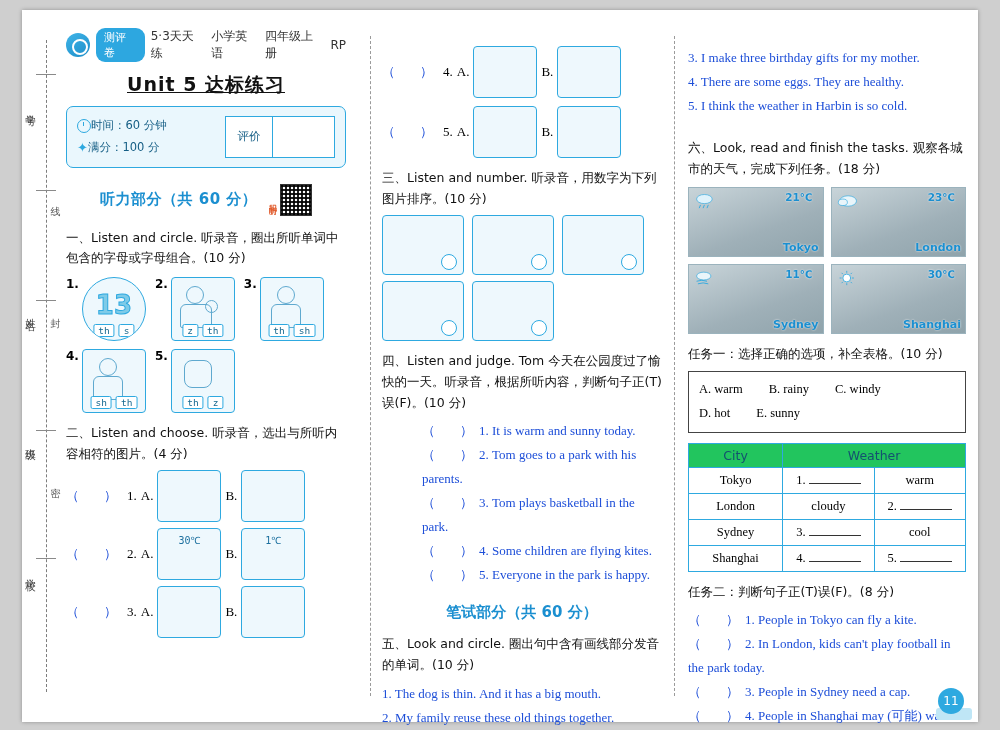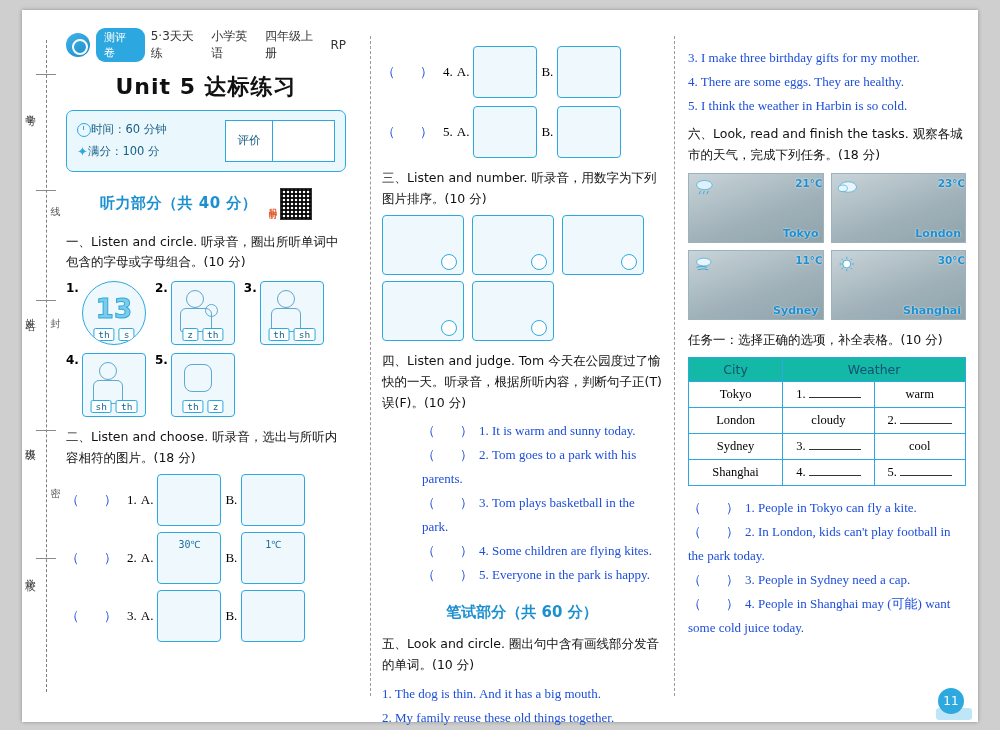--- a/index.html
+++ b/index.html
@@ -57,23 +57,24 @@
     border:2px solid #fff;border-radius:50%;
   }
   .hdr-pill{
     background:#2da7e0;color:#fff;font-size:11px;
     padding:2px 8px;border-radius:9px;
     font-family:"DejaVu Sans", sans-serif;
   }
   .hdr-text{font-size:12px;color:#333;font-family:"DejaVu Sans", sans-serif;}
 
   h1.title{
-    font-size:22px;margin:10px 0 8px 0;text-align:center;
+    font-size:19px;margin:10px 0 8px 0;text-align:center;
     font-family:"DejaVu Sans", sans-serif;font-weight:bold;color:#111;
     letter-spacing:1px;
+    text-decoration:underline;
   }
 
   
   .infobox{
     border:1.5px solid #2ea9e0;border-radius:7px;background:#eaf7fd;
     padding:8px 10px;display:flex;align-items:center;justify-content:space-between;
     margin-bottom:16px;
   }
   .infolines{font-size:11.5px;color:#155e85;line-height:1.9;font-family:"DejaVu Sans", sans-serif;}
   .infolines .row{display:flex;align-items:center;}
@@ -155,36 +156,36 @@
   .wcard{
     position:relative;height:68px;border:1px solid #9bb3bd;
     background:linear-gradient(160deg,#c8d4d9,#9fb0b8 60%,#8fa3ab);
     overflow:hidden;
   }
   .wcard .city{
     position:absolute;right:4px;bottom:2px;color:#1b8fd0;font-size:11px;font-weight:bold;
     font-family:"DejaVu Sans", sans-serif;text-shadow:0 0 2px #fff;
   }
   .wcard .temp{
-    position:absolute;right:0;top:3px;color:#1b8fd0;font-size:10.5px;font-weight:bold;
+    position:absolute;right:10px;top:3px;color:#1b8fd0;font-size:10.5px;font-weight:bold;
     font-family:"DejaVu Sans", sans-serif;text-shadow:0 0 2px #fff;
   }
   .wcard .wicon{position:absolute;left:5px;top:4px;width:26px;height:18px;}
 
   
   .optbox{
     border:1px solid #444;padding:6px 10px;margin:6px 0 10px 0;
     font-size:12.5px;line-height:1.9;font-family:"Liberation Serif", serif;
   }
   .optbox .row{display:flex;gap:26px;}
 
   
   table.tbl{border-collapse:collapse;width:100%;margin:4px 0 10px 0;}
   table.tbl th{
-    background:#14b8a6;border:1px solid #2ea9e0;font-size:12.5px;
+    background:#22c55e;border:1px solid #2ea9e0;font-size:12.5px;
     padding:4px 2px;font-weight:normal;font-family:"DejaVu Sans", sans-serif;color:#14516f;
   }
   table.tbl td{
     border:1px solid #2ea9e0;font-size:12.5px;padding:4px 6px;text-align:center;
     font-family:"Liberation Serif", serif;height:17px;
   }
   td.blank{text-align:left;}
   .ul{display:inline-block;border-bottom:1px solid #333;width:52px;}
 
   .pagenum{
@@ -243,21 +244,21 @@
             <span class="star">✦</span>
             <span>满分：100 分</span>
           </div>
       </div>
       <div class="evalbox">
         <div class="lab">评价</div>
       </div>
     </div>
 
     <div class="banner">
-      <span class="txt">听力部分（共 40 分）</span>
+      <span class="txt">听力部分（共 60 分）</span>
       <span class="qrwrap">
         <span class="qrtext">扫码
 听听力</span>
         <span class="qr"></span>
       </span>
     </div>
 
     <div class="q">一、Listen and circle. 听录音，圈出所听单词中包含的字母或字母组合。(10 分)</div>
 
     <div class="grid1">
@@ -313,21 +314,21 @@
         <div class="picbox" style="width:62px;height:62px;">
           <div class="sk-body" style="left:12px;top:10px;width:26px;height:26px;border-radius:8px;"></div>
           <div class="capbox">
             <span class="capcell">th</span>
             <span class="capcell">z</span>
           </div>
         </div>
       </div>
     </div>
 
-    <div class="q" style="margin-top:10px;">二、Listen and choose. 听录音，选出与所听内容相符的图片。(18 分)</div>
+    <div class="q" style="margin-top:10px;">二、Listen and choose. 听录音，选出与所听内容相符的图片。(4 分)</div>
 
     <div style="margin-top:6px;">
       <div style="display:flex;align-items:center;gap:4px;margin-bottom:6px;">
         <span class="qline paren">（　）</span>
         <span class="en">1.</span>
         <span class="en">A.</span>
         <div class="picbox" style="width:62px;height:50px;"></div>
         <span class="en">B.</span>
         <div class="picbox" style="width:62px;height:50px;"></div>
       </div>
@@ -409,21 +410,21 @@
 
     <div class="q">五、Look and circle. 圈出句中含有画线部分发音的单词。(10 分)</div>
     <div class="qline" style="margin-top:0;"><span class="en">1. The dog is thin. And it has a big mouth.</span></div>
     <div class="qline"><span class="en">2. My family reuse these old things together.</span></div>
   </div>
 
   <div class="col col3">
 
     <div class="qline" style="margin-top:18px;"><span class="en">3. I make three birthday gifts for my mother.</span></div>
     <div class="qline"><span class="en">4. There are some eggs. They are healthy.</span></div>
-    <div class="qline" style="margin-bottom:6px;"><span class="en">5. I think the weather in Harbin is so cold.</span></div>
+    <div class="qline" style="margin-bottom:20px;"><span class="en">5. I think the weather in Harbin is so cold.</span></div>
 
     <div class="q">六、Look, read and finish the tasks. 观察各城市的天气，完成下列任务。(18 分)</div>
 
     <div class="wcards">
       <div class="wcard">
         <svg class="wicon" viewBox="0 0 40 26">
           <ellipse cx="16" cy="10" rx="12" ry="7" fill="#dff2fb" stroke="#2ea9e0"></ellipse>
           <line x1="10" y1="19" x2="8" y2="24" stroke="#2ea9e0" stroke-width="1.4"></line>
           <line x1="16" y1="19" x2="14" y2="24" stroke="#2ea9e0" stroke-width="1.4"></line>
           <line x1="22" y1="19" x2="20" y2="24" stroke="#2ea9e0" stroke-width="1.4"></line>
@@ -462,20 +463,31 @@
               <line x1="9" y1="19" x2="7" y2="21"></line>
           </g>
         </svg>
         <span class="temp">30℃</span>
         <span class="city">Shanghai</span>
       </div>
     </div>
 
     <div class="q">任务一：选择正确的选项，补全表格。(10 分)</div>
 
+    <div class="optbox">
+      <div class="row">
+        <span>A. warm</span>
+        <span>B. rainy</span>
+        <span>C. windy</span>
+      </div>
+      <div class="row">
+        <span>D. hot</span>
+        <span>E. sunny</span>
+      </div>
+    </div>
 
     <table class="tbl">
       <tbody>
           <tr>
         <th style="width:34%">City</th>
         <th colspan="2">Weather</th>
       </tr>
       <tr>
         <td>Tokyo</td>
         <td class="blank"><span>1.</span> <span class="ul"></span></td>
@@ -492,20 +504,21 @@
         <td>cool</td>
       </tr>
       <tr>
         <td>Shanghai</td>
         <td class="blank"><span>4.</span> <span class="ul"></span></td>
         <td class="blank"><span>5.</span> <span class="ul"></span></td>
       </tr>
     </tbody>
       </table>
 
+    <div class="q">任务二：判断句子正(T)误(F)。(8 分)</div>
 
     <div style="margin-top:4px;">
       <div class="qline"><span class="paren">（　）</span><span class="en">1. People in Tokyo can fly a kite.</span></div>
       <div class="qline"><span class="paren">（　）</span><span class="en">2. In London, kids can't play football in the park today.</span></div>
       <div class="qline"><span class="paren">（　）</span><span class="en">3. People in Sydney need a cap.</span></div>
       <div class="qline"><span class="paren">（　）</span><span class="en">4. People in Shanghai may (可能) want some cold juice today.</span></div>
     </div>
   </div>
 
   <div class="pagecorner"></div>

